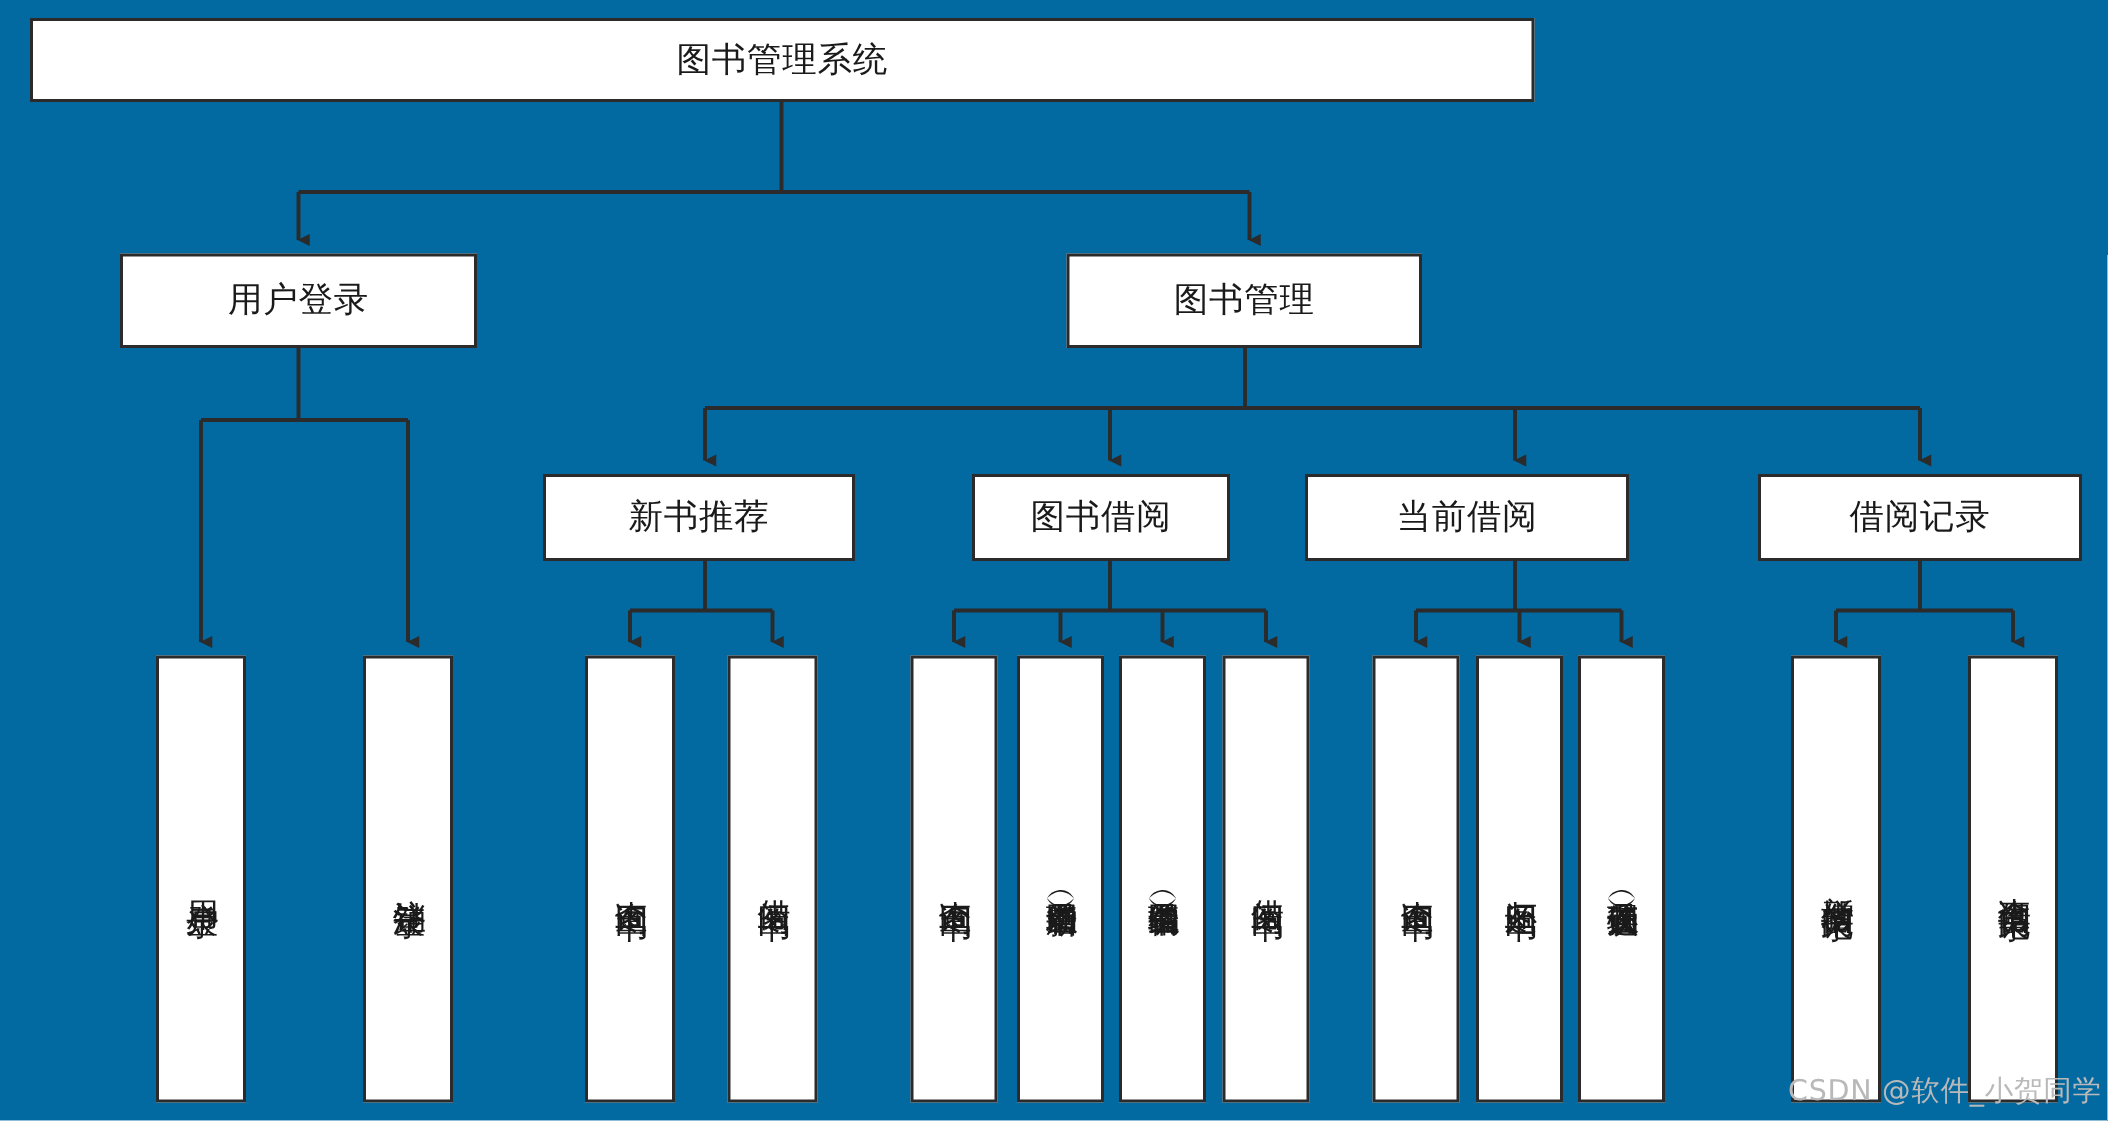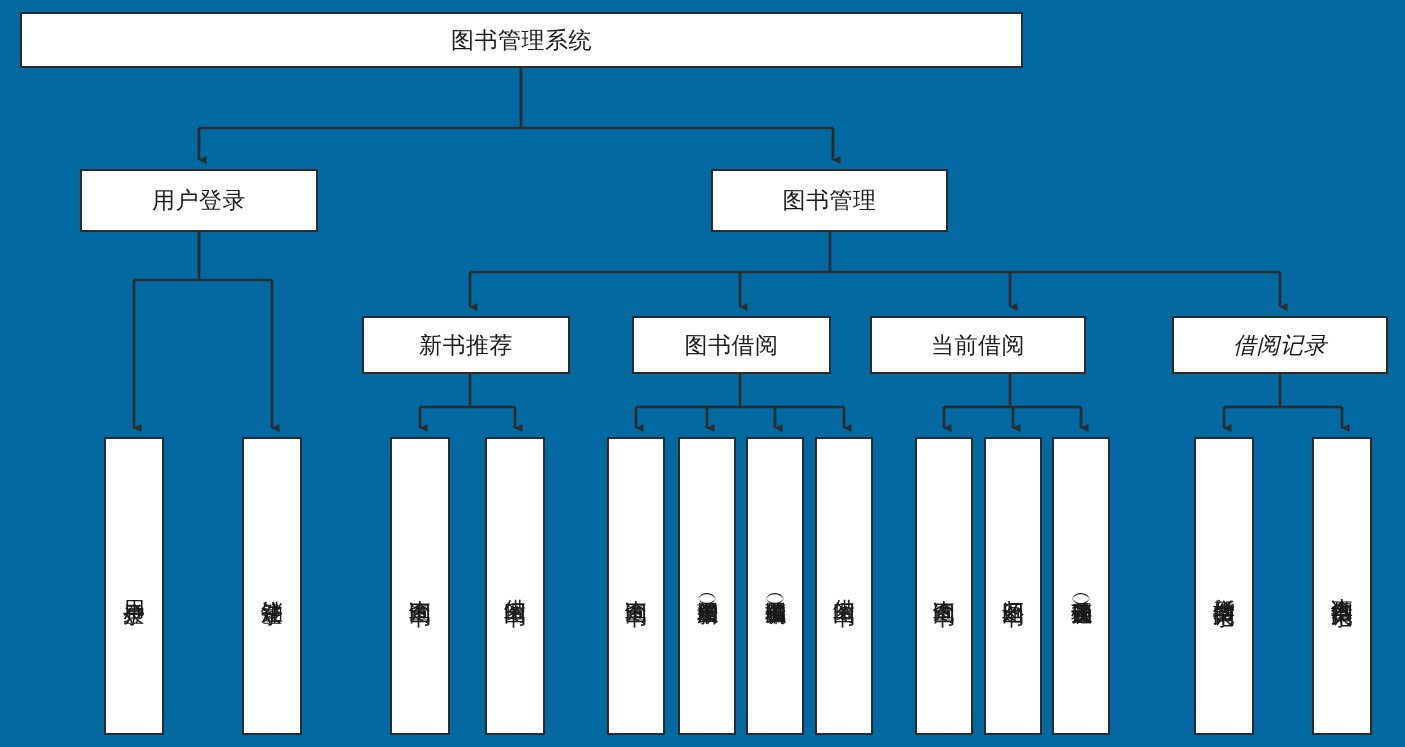--- a/index.html
+++ b/index.html
@@ -129,27 +129,27 @@
       </div>
       <div class="node" style="left: 80px; top: 169px; width: 238px; height: 63px;">
         <span class="label">用户登录</span>
       </div>
       <div class="node" style="left: 711px; top: 169px; width: 237px; height: 63px;">
         <span class="label">图书管理</span>
       </div>
       <div class="node" style="left: 362px; top: 316px; width: 208px; height: 58px;">
         <span class="label">新书推荐</span>
       </div>
-      <div class="node" style="left: 632px; top: 316px; width: 199px; height: 58px; text-align: center;">
+      <div class="node" style="left: 648px; top: 316px; width: 172px; height: 58px; text-align: center;">
         <span class="label">图书借阅</span>
       </div>
       <div class="node" style="left: 870px; top: 316px; width: 216px; height: 58px;">
         <span class="label">当前借阅</span>
       </div>
-      <div class="node" style="left: 1172px; top: 316px; width: 216px; height: 58px; font-style: italic;">
+      <div class="node" style="left: 1172px; top: 316px; width: 216px; height: 58px;">
         <span class="label">借阅记录</span>
       </div>
       <div class="node vertical" style="left: 104px; top: 437px; width: 60px; height: 298px;">
         <span class="label">用户登录</span>
       </div>
       <div class="node vertical" style="left: 242px; top: 437px; width: 60px; height: 298px;">
         <span class="label">注销登录</span>
       </div>
       <div class="node vertical" style="left: 390px; top: 437px; width: 60px; height: 298px;">
         <span class="label">查询图书</span>
@@ -179,14 +179,15 @@
         <span class="label">确认归还（管理员）</span>
       </div>
       <div class="node vertical" style="left: 1194px; top: 437px; width: 60px; height: 298px;">
         <span class="label">新增借阅记录</span>
       </div>
       <div class="node vertical" style="left: 1312px; top: 437px; width: 60px; height: 298px;">
         <span class="label">查询借阅记录</span>
       </div>
     </div>
 
+  <div class="watermark" style="left: 1192px; top: 714px;">CSDN @软件_小贺同学</div>
 
 </div>
 
 </body></html>

